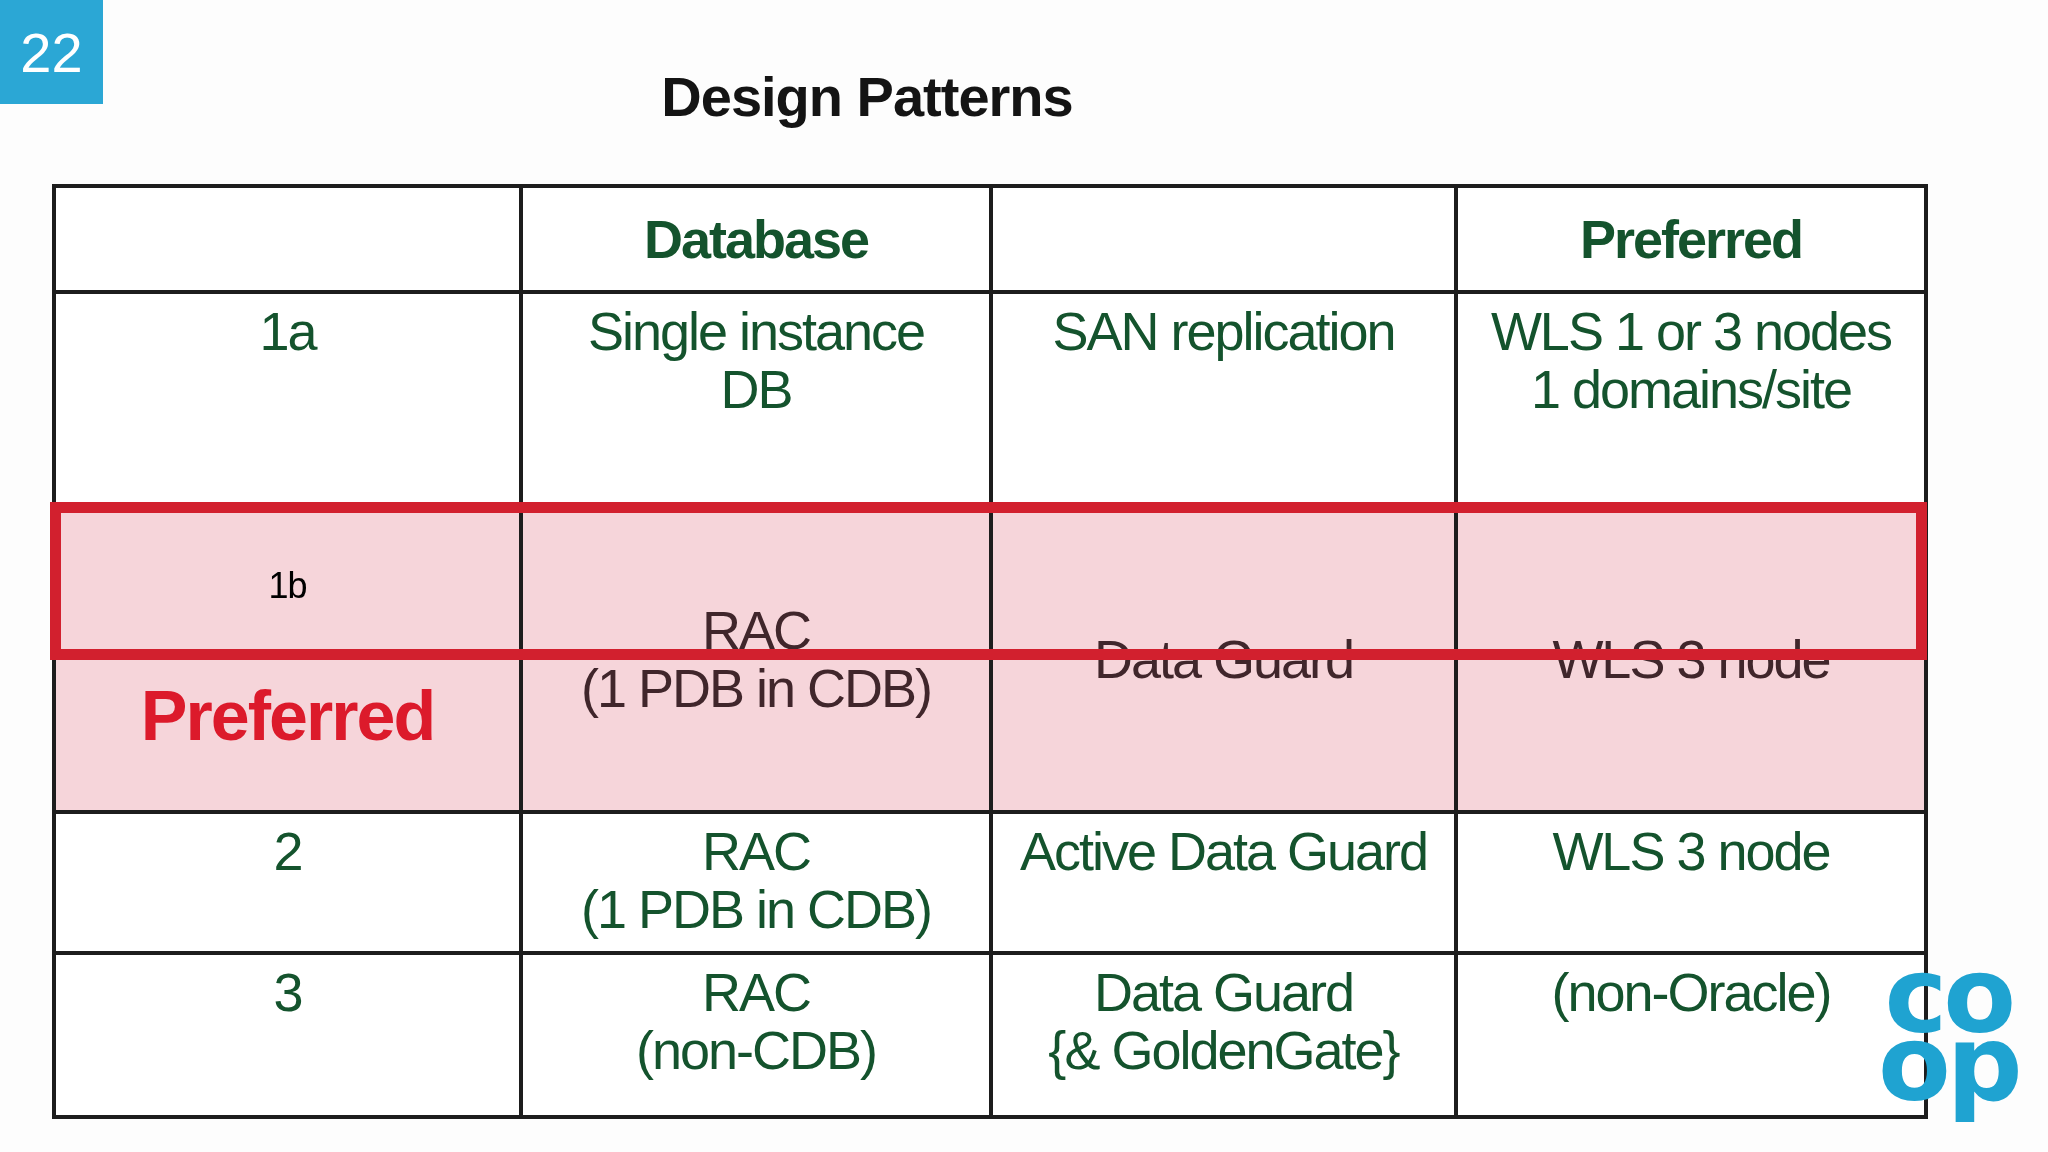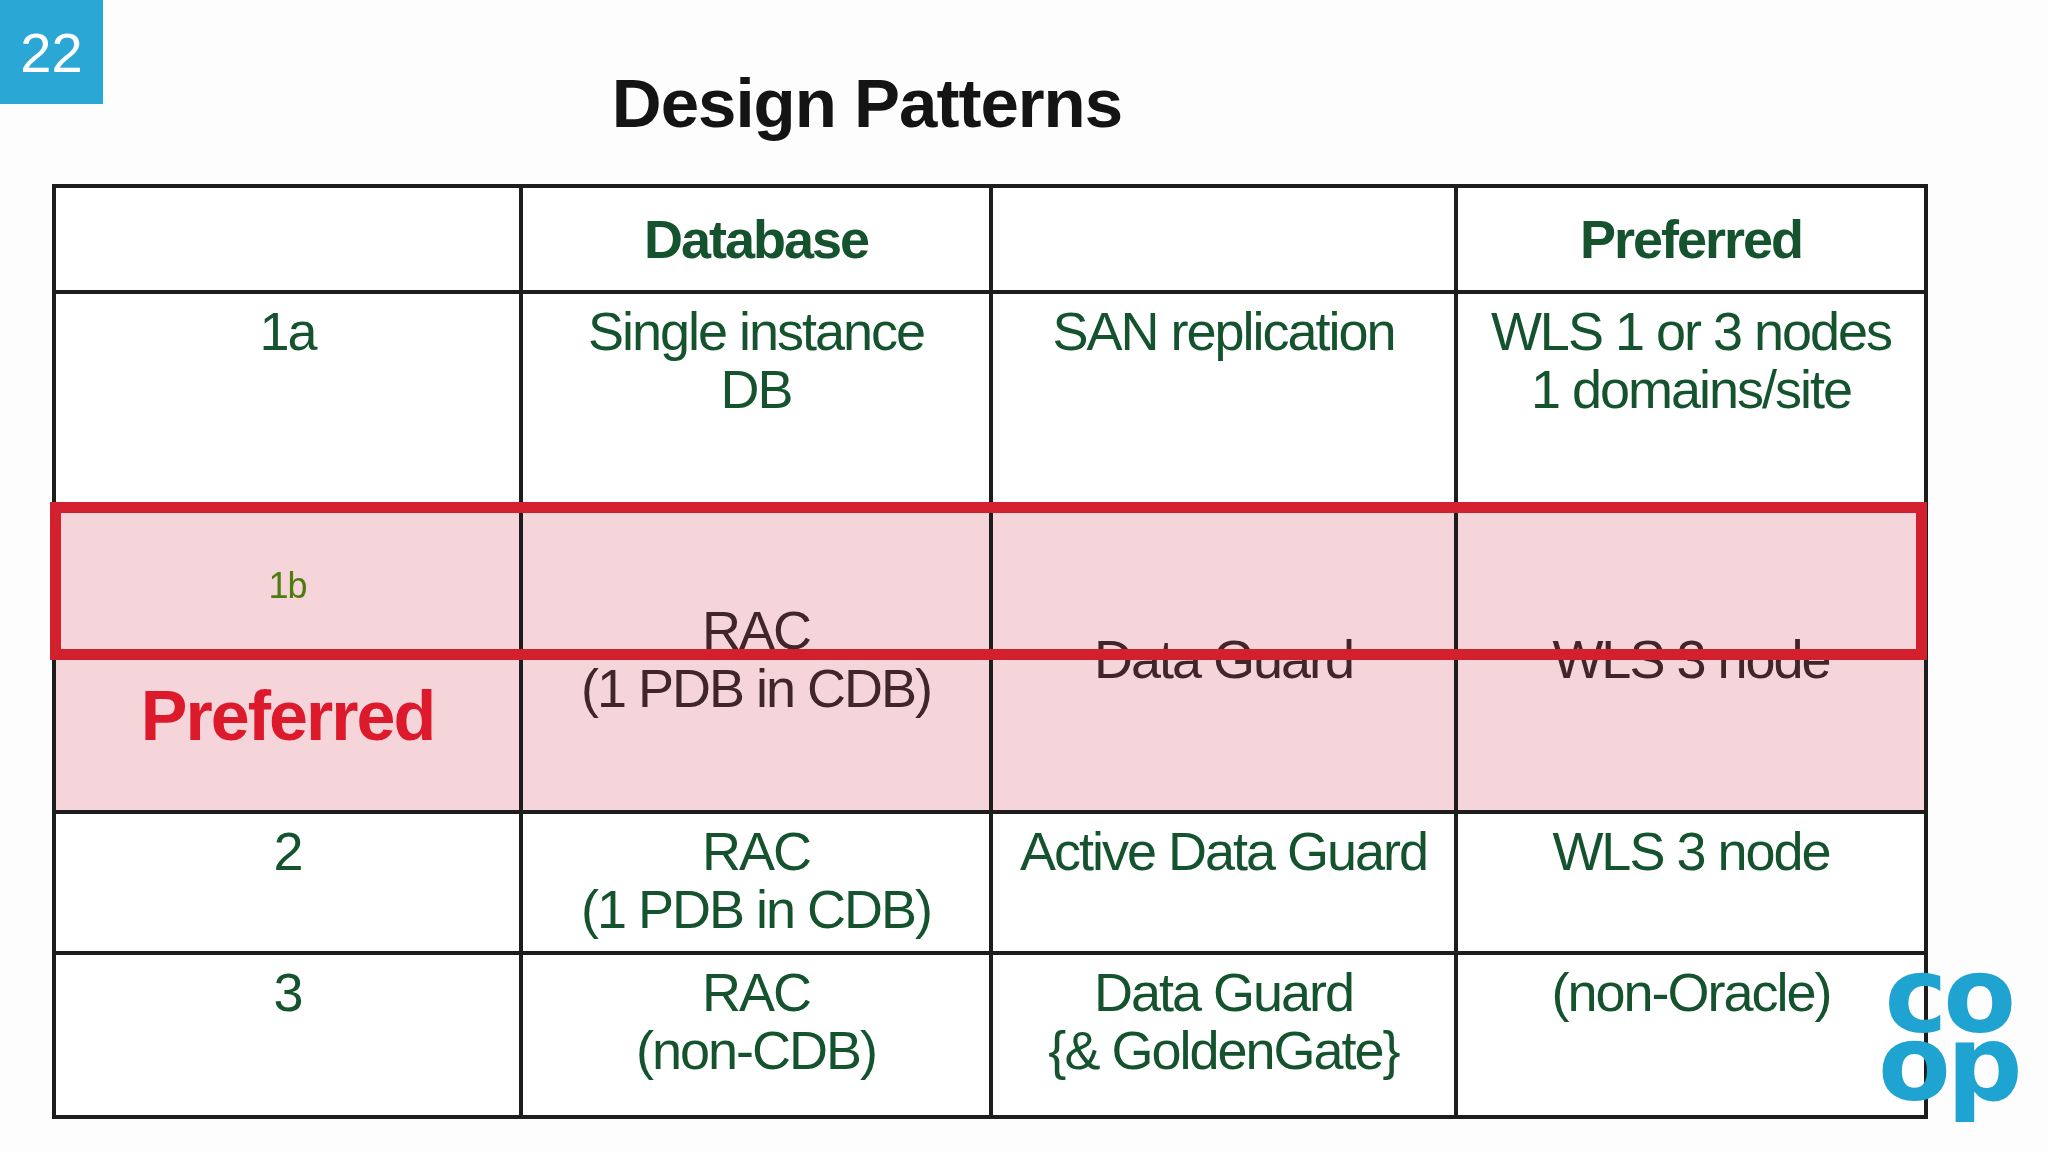--- a/index.html
+++ b/index.html
@@ -13,21 +13,21 @@
   .page-badge{
     position:absolute;left:0;top:0;width:103px;height:104px;
     background:#2BA7D5;color:#ffffff;
     display:flex;align-items:center;justify-content:center;
     font-size:56px;font-weight:400;
   }
   
   .slide-title{
     position:absolute;left:0;top:64px;width:1734px;
     text-align:center;
-    font-size:69px;font-weight:bold;color:#141414;
+    font-size:56px;font-weight:bold;color:#141414;
     letter-spacing:-1px;white-space:nowrap;
   }
   
   table.design-table{
     position:absolute;left:52px;top:184px;
     width:1872px;border-collapse:collapse;table-layout:fixed;
     background:#ffffff;
   }
   .design-table td{
     border:4px solid #1d1d1d;
@@ -43,21 +43,21 @@
   .design-table tr.hdr{height:106px;}
   .design-table tr.r1a{height:215px;}
   .design-table tr.r1b{height:153px;}
   .design-table tr.r2{height:141px;}
   .design-table tr.r3{height:164px;}
   
   .design-table tr.r1b td{
     background:#F6D5DA;color:#40262B;vertical-align:middle;padding-top:0;
   }
   .pref-num-cell .num-line{
-    font-size:36px;letter-spacing:-1px;color:#4d7c0f;line-height:1.05;
+    font-size:36px;letter-spacing:-1px;color:#000000;line-height:1.05;
   }
   .pref-num-cell .pref-label{
     font-size:70px;font-weight:bold;letter-spacing:-2px;
     color:#DC1A2B;line-height:1.0;margin-top:18px;
   }
   .pref-overlay{
     position:absolute;left:50px;top:502px;width:1877px;height:158px;
     border:11px solid #D2202E;box-sizing:border-box;
     pointer-events:none;background:transparent;
   }

